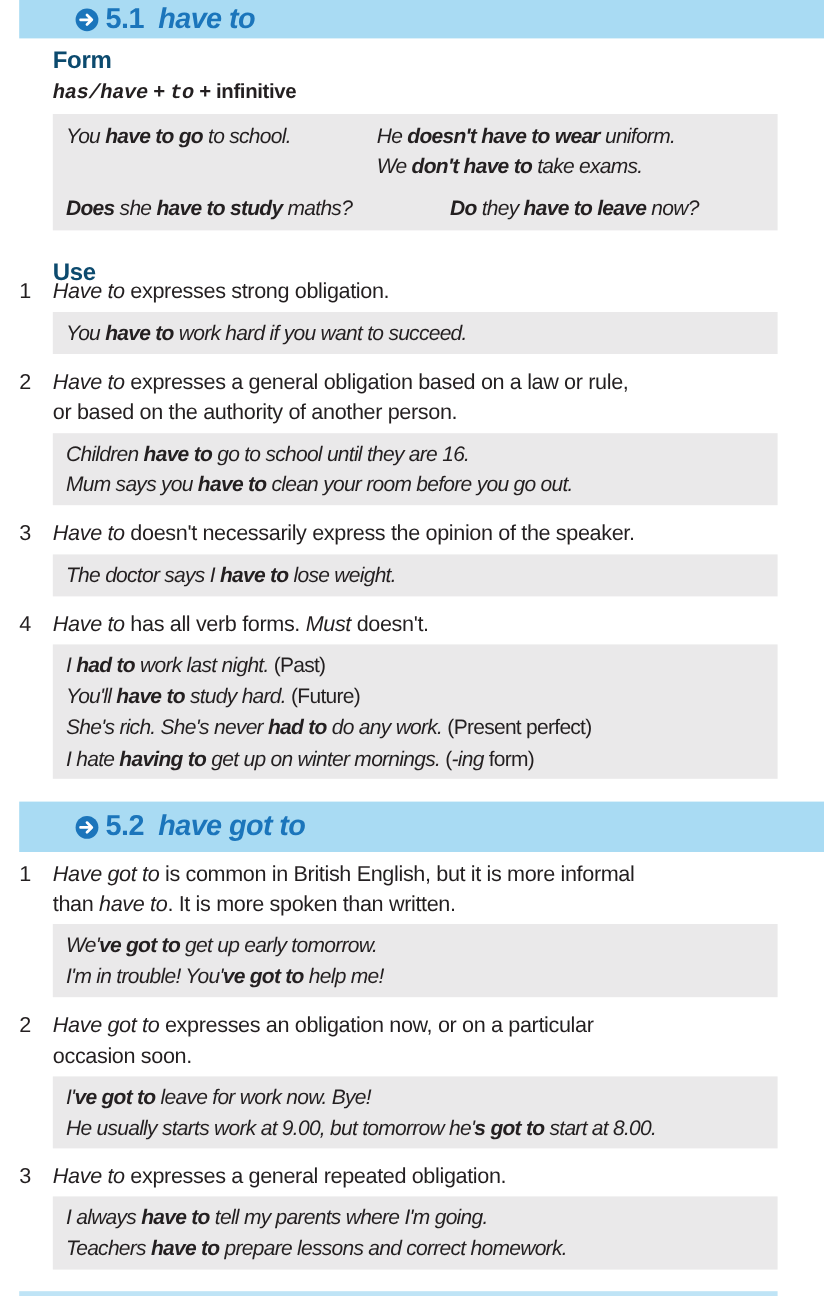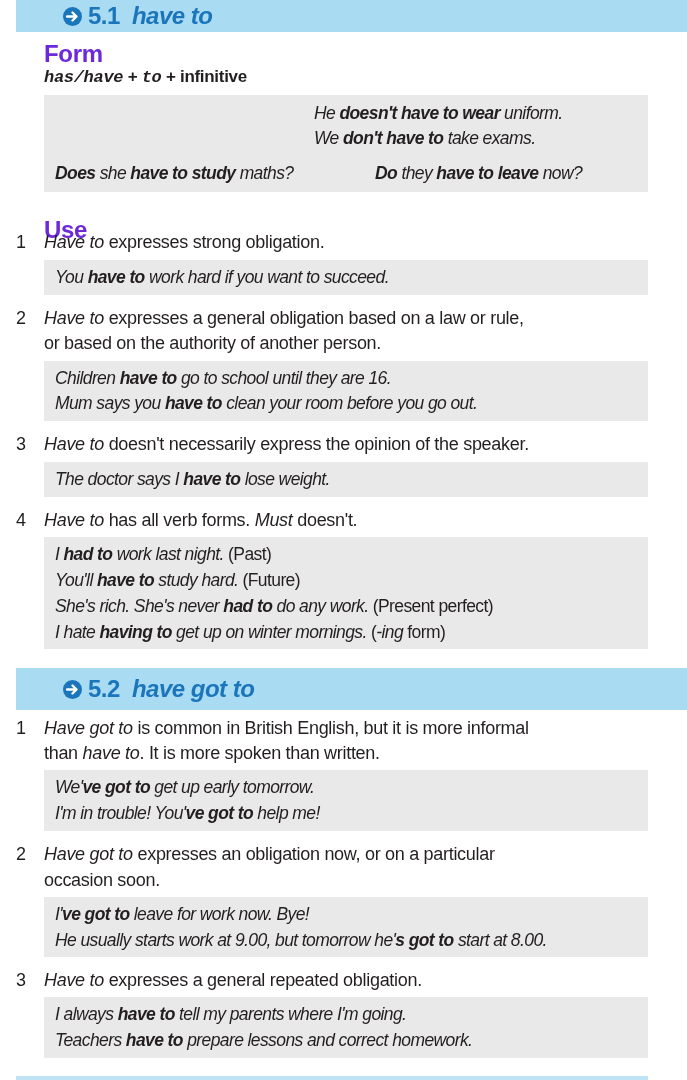--- a/index.html
+++ b/index.html
@@ -22,22 +22,22 @@
     display: inline-flex; align-items: center; justify-content: center;
   }
   .sec-head .num {
     font-size: 24px; font-weight: bold; letter-spacing: -0.5px;
     margin-right: 12px;
   }
   .sec-head .title {
     font-size: 24px; font-weight: bold; font-style: italic; letter-spacing: -0.5px;
   }
   .sub {
-    position: absolute; left: 44px; color: #6d28d9;
-    font-weight: bold; font-size: 24px; letter-spacing: -0.3px;
+    position: absolute; left: 44px; color: #0c4a6e;
+    font-weight: bold; font-size: 20px; letter-spacing: -0.3px;
   }
   .formula { position: absolute; left: 44px; font-size: 17px; font-weight: bold; letter-spacing: -0.3px; }
   .formula i { font-style: italic; font-family: Liberation Mono, monospace; }
   .box {
     position: absolute; left: 44px; width: 604px;
     background: #eae9ea;
   }
   .line {
     position: absolute; font-size: 17.5px; font-style: italic; letter-spacing: -0.6px;
     white-space: nowrap; color: #231f20;
@@ -69,20 +69,21 @@
     <span class="num">5.1</span>
     <span class="title">have to</span>
   </div>
 
   <div class="sub" style="top:40px;">Form</div>
   <div class="formula" style="top:67px;">
     <i>has/have</i><span> + </span><i>to</i><span> + infinitive</span>
   </div>
 
   <div class="box" style="top:95px;height:97px;">
+    <div class="line" style="left:11px;top:8px;"><span>You </span><b>have to go</b><span> to school.</span></div>
     <div class="line" style="left:270px;top:8px;"><span>He </span><b>doesn't have to wear</b><span> uniform.</span></div>
     <div class="line" style="left:270px;top:33px;"><span>We </span><b>don't have to</b><span> take exams.</span></div>
     <div class="line" style="left:11px;top:68px;"><b>Does</b><span> she </span><b>have to study</b><span> maths?</span></div>
     <div class="line" style="left:331px;top:68px;"><b>Do</b><span> they </span><b>have to leave</b><span> now?</span></div>
   </div>
 
   <div class="sub" style="top:216px;">Use</div>
 
   <div class="item" style="top:230px;">
     <span class="n">1</span>

